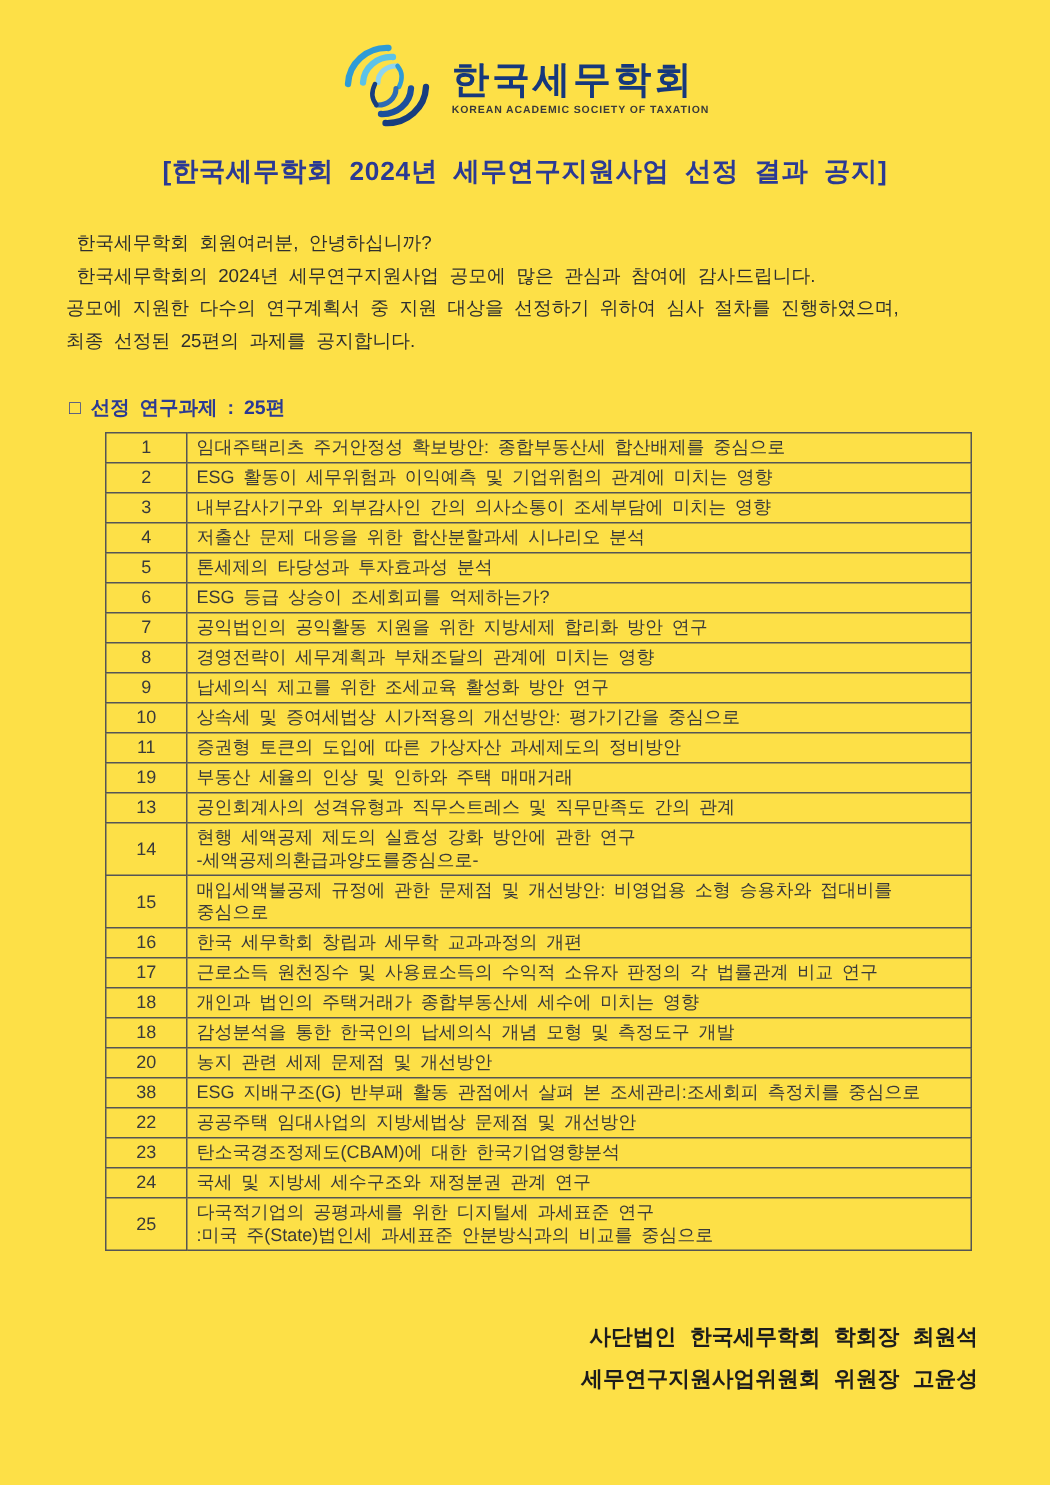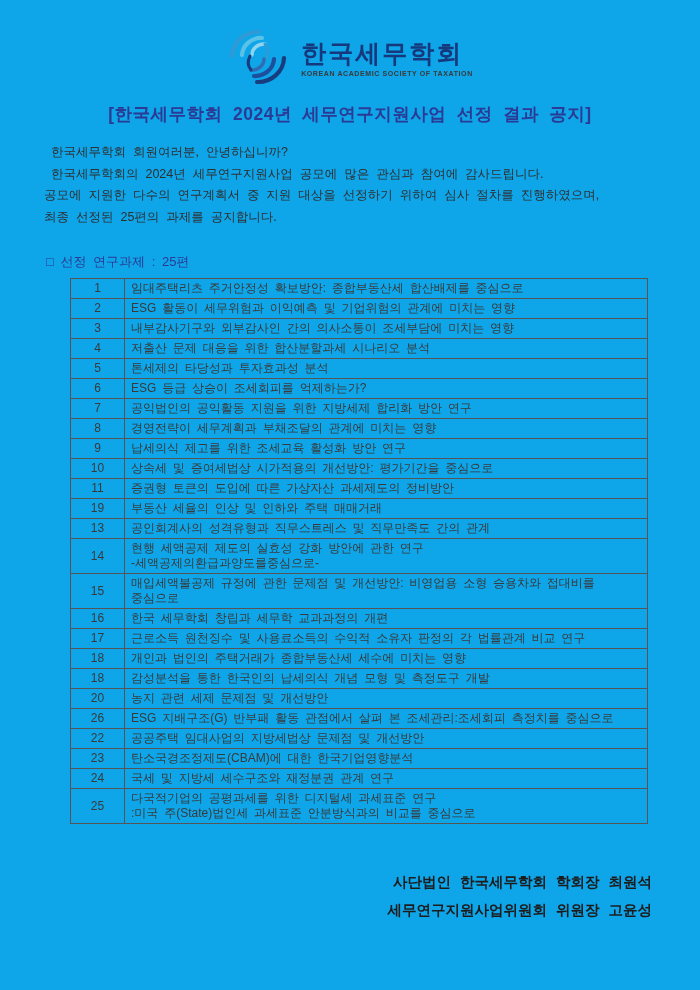--- a/index.html
+++ b/index.html
@@ -4,21 +4,21 @@
 <style>
   * { margin: 0; padding: 0; box-sizing: border-box; }
   html, body { background: #ffffff; }
   body {
     font-family: "Liberation Sans", "DejaVu Sans", sans-serif;
   }
   .page {
     position: relative;
     width: 700px;
     height: 990px;
-    background: #0ea5e9;
+    background: #fde047;
     overflow: hidden;
   }
   
   .logo-block {
     padding-top: 28px;
     display: flex;
     justify-content: center;
     align-items: center;
     gap: 12px;
   }
@@ -43,32 +43,32 @@
     margin-top: 16px;
     text-align: center;
     font-size: 17.5px;
     font-weight: bold;
     color: #2b3a94;
     word-spacing: 5px;
     letter-spacing: 0.5px;
   }
   
   .intro {
-    margin: 16px 44px 0 44px;
+    margin: 26px 44px 0 44px;
     font-size: 12.5px;
     color: #2f2f2f;
     line-height: 21.5px;
     word-spacing: 3.5px;
   }
   .intro p { white-space: pre-wrap; }
   
   .section-header {
     margin: 25px 44px 0 46px;
     font-size: 13px;
-    font-weight: normal;
+    font-weight: bold;
     color: #2b3a94;
     word-spacing: 3px;
   }
   
   table.projects {
     margin: 7px 0 0 70px;
     width: 578px;
     border-collapse: collapse;
     table-layout: fixed;
   }
@@ -217,21 +217,21 @@
         </tr>
         <tr>
           <td class="num-cell">18</td>
           <td class="title-cell">감성분석을 통한 한국인의 납세의식 개념 모형 및 측정도구 개발</td>
         </tr>
         <tr>
           <td class="num-cell">20</td>
           <td class="title-cell">농지 관련 세제 문제점 및 개선방안</td>
         </tr>
         <tr>
-          <td class="num-cell">26</td>
+          <td class="num-cell">38</td>
           <td class="title-cell">ESG 지배구조(G) 반부패 활동 관점에서 살펴 본 조세관리:조세회피 측정치를 중심으로</td>
         </tr>
         <tr>
           <td class="num-cell">22</td>
           <td class="title-cell">공공주택 임대사업의 지방세법상 문제점 및 개선방안</td>
         </tr>
         <tr>
           <td class="num-cell">23</td>
           <td class="title-cell">탄소국경조정제도(CBAM)에 대한 한국기업영향분석</td>
         </tr>

